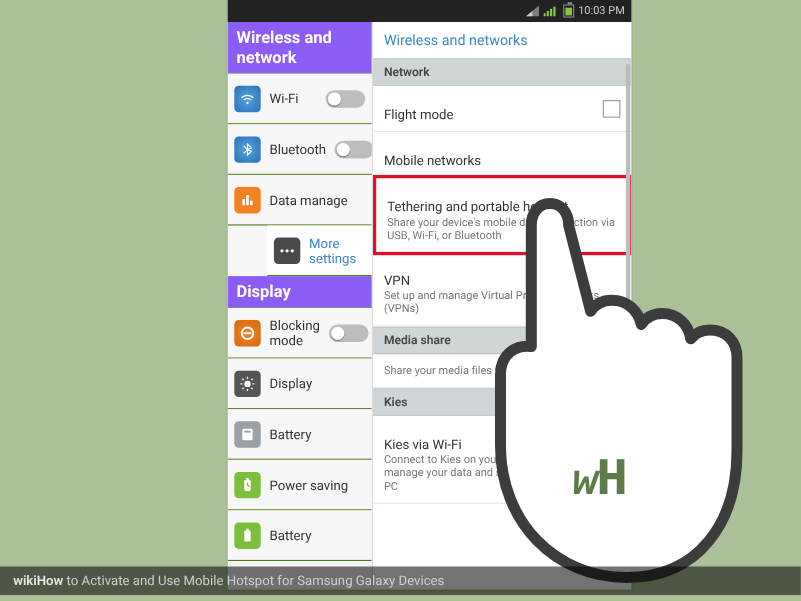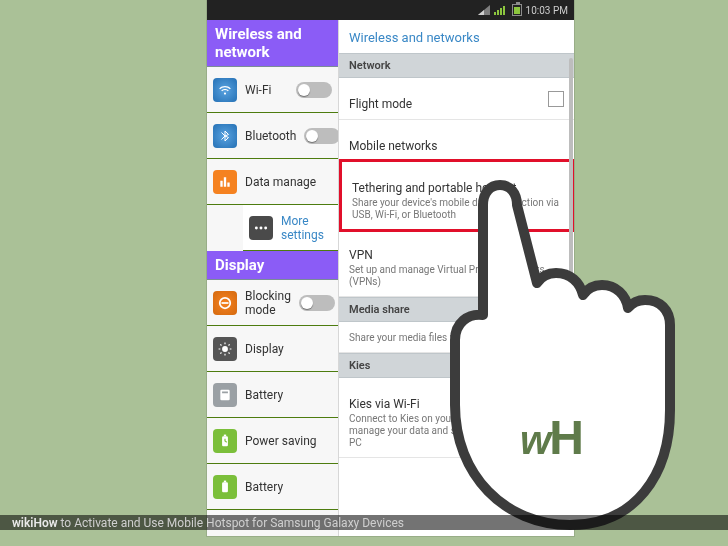--- a/index.html
+++ b/index.html
@@ -133,37 +133,37 @@
   }
   .right-item .txt{flex:1;}
   .right-item .lbl{display:block;font-size:12px;margin-top:11px;}
   .right-item .sub{display:block;font-size:10px;color:#777;line-height:1.2;margin-top:2px;}
   .checkbox{width:16px;height:16px;border:1px solid #999;background:#fff;flex-shrink:0;}
   .highlight{
     border:3px solid #e10f2a;
     margin:-3px 0;
   }
   .caption-bar{
-    position:absolute;left:0;right:0;bottom:16px;height:15px;
+    position:absolute;left:0;right:0;bottom:5px;height:26px;
     background:rgba(0,0,0,.55);display:flex;align-items:center;
     padding:0 12px;color:#cfcfcf;font-size:12px;
   }
   .caption-bar b{color:#e8e8e8;font-weight:600;}
   
   .hand{
     position:absolute;
     left:405px; top:175px;
     width:275px;height:360px;
     pointer-events:none;
   }
   .hand svg{width:100%;height:100%;}
   .wh-logo{
     position:absolute;
     left:520px; top:410px;
-    font-family: Liberation Sans, sans-serif;
+    font-family: Liberation Mono, monospace;
     font-size:48px;font-weight:700;color:#5f7b4a;
     pointer-events:none;
     letter-spacing:-2px;
   }
   .wh-logo .w{font-style:italic;font-size:40px;}
   .scrollbar{
     position:absolute;right:1px;top:58px;width:4px;height:460px;
   }
   .scrollbar .thumb{width:4px;height:320px;background:#bdbdbd;border-radius:2px;}
   

